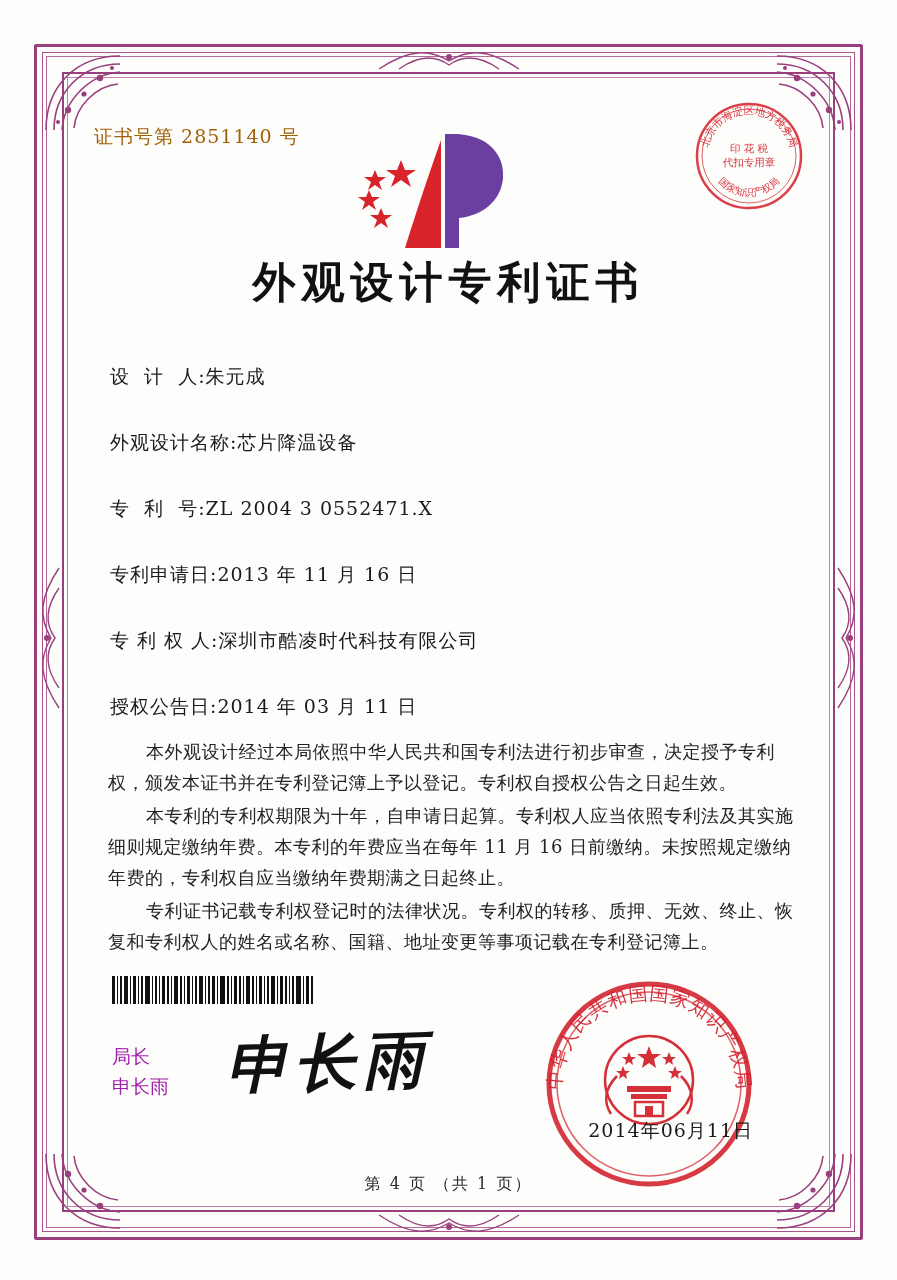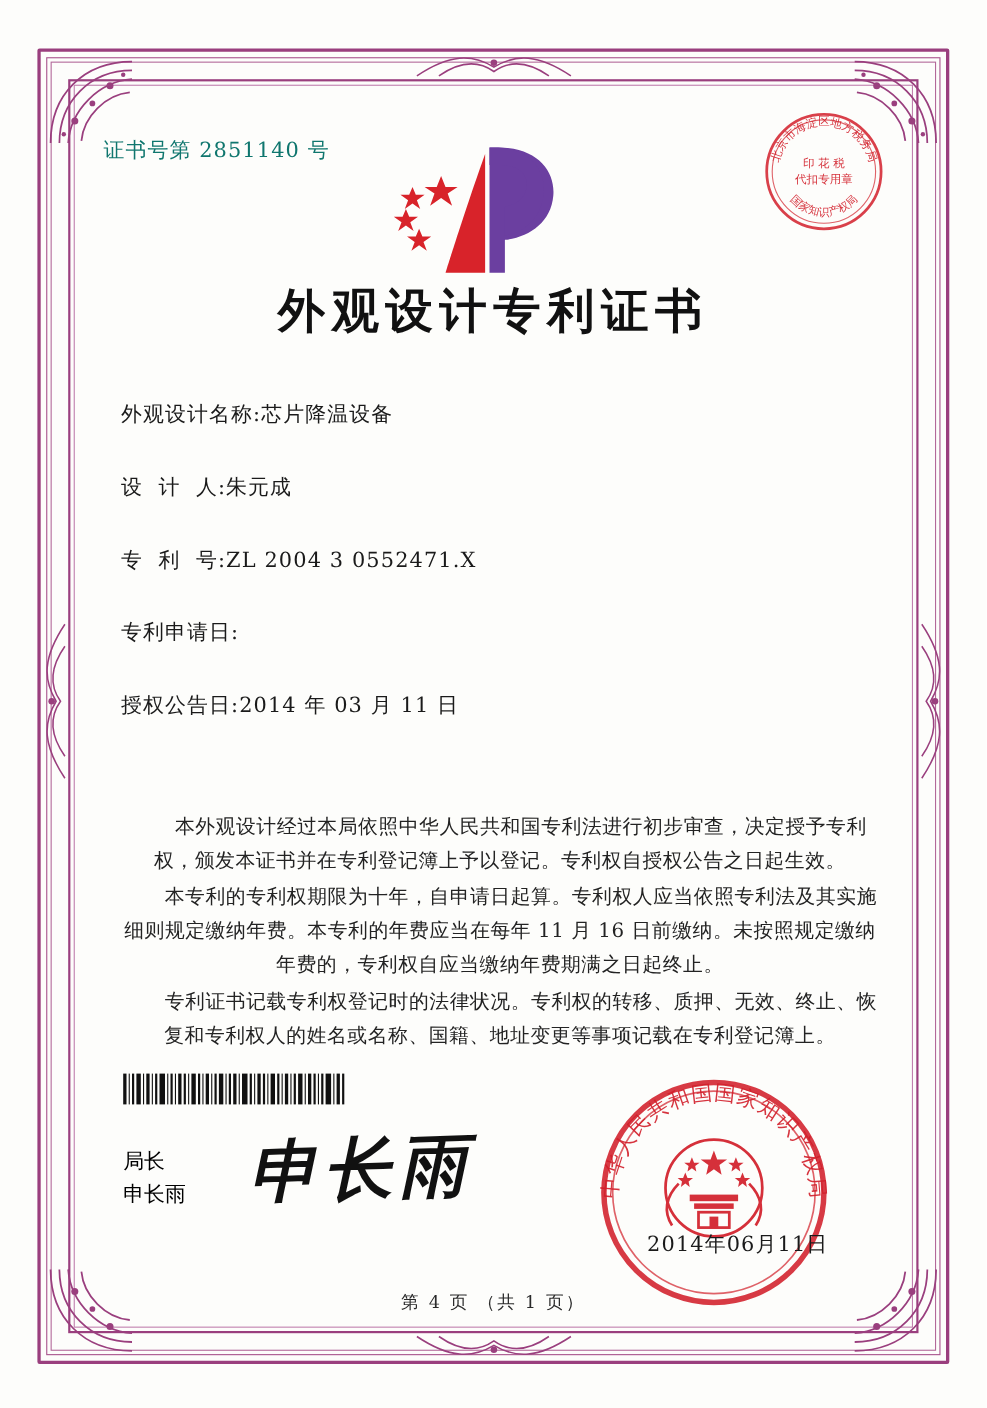--- a/index.html
+++ b/index.html
@@ -86,21 +86,21 @@
     top: 96px;
     right: 86px;
     bottom: 92px;
   }
 
   .cert-number {
     position: absolute;
     left: 8px;
     top: 28px;
     font-size: 19px;
-    color: #0f766e;
+    color: #a16207;
     letter-spacing: 1px;
     font-family: "DejaVu Serif", serif;
   }
 
   
   .logo {
     position: absolute;
     left: 50%;
     top: 30px;
     transform: translateX(-50%);
@@ -159,21 +159,20 @@
     top: 640px;
     font-size: 18px;
     line-height: 31px;
     color: #232323;
     font-family: "DejaVu Serif", serif;
   }
   .paragraphs p {
     margin: 0 0 2px 0;
     text-indent: 38px;
     letter-spacing: 0.5px;
-    text-align: center;
   }
 
   
   .barcode {
     position: absolute;
     left: 26px;
     top: 880px;
     width: 232px;
     height: 28px;
     display: flex;
@@ -185,21 +184,21 @@
     height: 100%;
     margin-right: 2px;
   }
 
   .signature-block {
     position: absolute;
     left: 26px;
     top: 945px;
     font-size: 19px;
     line-height: 30px;
-    color: #000000;
+    color: #a21caf;
     font-family: "DejaVu Serif", serif;
   }
 
   .handwriting {
     position: absolute;
     left: 140px;
     top: 925px;
     font-size: 62px;
     color: #111;
     font-family: "DejaVu Serif", serif;
@@ -383,33 +382,38 @@
         </text>
         <text x="58" y="54" font-size="10.5" fill="#d21f2a" text-anchor="middle" font-family="'DejaVu Serif',serif" opacity="0.92">印 花 税</text>
         <text x="58" y="68" font-size="10.5" fill="#d21f2a" text-anchor="middle" font-family="'DejaVu Serif',serif" opacity="0.92">代扣专用章</text>
       </svg>
     </div>
 
     <div class="title">外观设计专利证书</div>
 
     <div class="fields">
       <div class="field">
+        <span class="flabel">设  计  人:</span>
+        <span class="fvalue">朱元成</span>
+      </div>
+      <div class="field">
         <span class="flabel">外观设计名称:</span>
         <span class="fvalue">芯片降温设备</span>
-      </div>
-      <div class="field">
-        <span class="flabel">设  计  人:</span>
-        <span class="fvalue">朱元成</span>
       </div>
       <div class="field">
         <span class="flabel">专  利  号:</span>
         <span class="fvalue">ZL 2004 3 0552471.X</span>
       </div>
       <div class="field">
         <span class="flabel">专利申请日:</span>
+        <span class="fvalue">2013 年 11 月 16 日</span>
+      </div>
+      <div class="field">
+        <span class="flabel">专 利 权 人:</span>
+        <span class="fvalue">深圳市酷凌时代科技有限公司</span>
       </div>
       <div class="field">
         <span class="flabel">授权公告日:</span>
         <span class="fvalue">2014 年 03 月 11 日</span>
       </div>
     </div>
 
     <div class="paragraphs">
       <p>本外观设计经过本局依照中华人民共和国专利法进行初步审查，决定授予专利权，颁发本证书并在专利登记簿上予以登记。专利权自授权公告之日起生效。</p>
       <p>本专利的专利权期限为十年，自申请日起算。专利权人应当依照专利法及其实施细则规定缴纳年费。本专利的年费应当在每年 11 月 16 日前缴纳。未按照规定缴纳年费的，专利权自应当缴纳年费期满之日起终止。</p>

